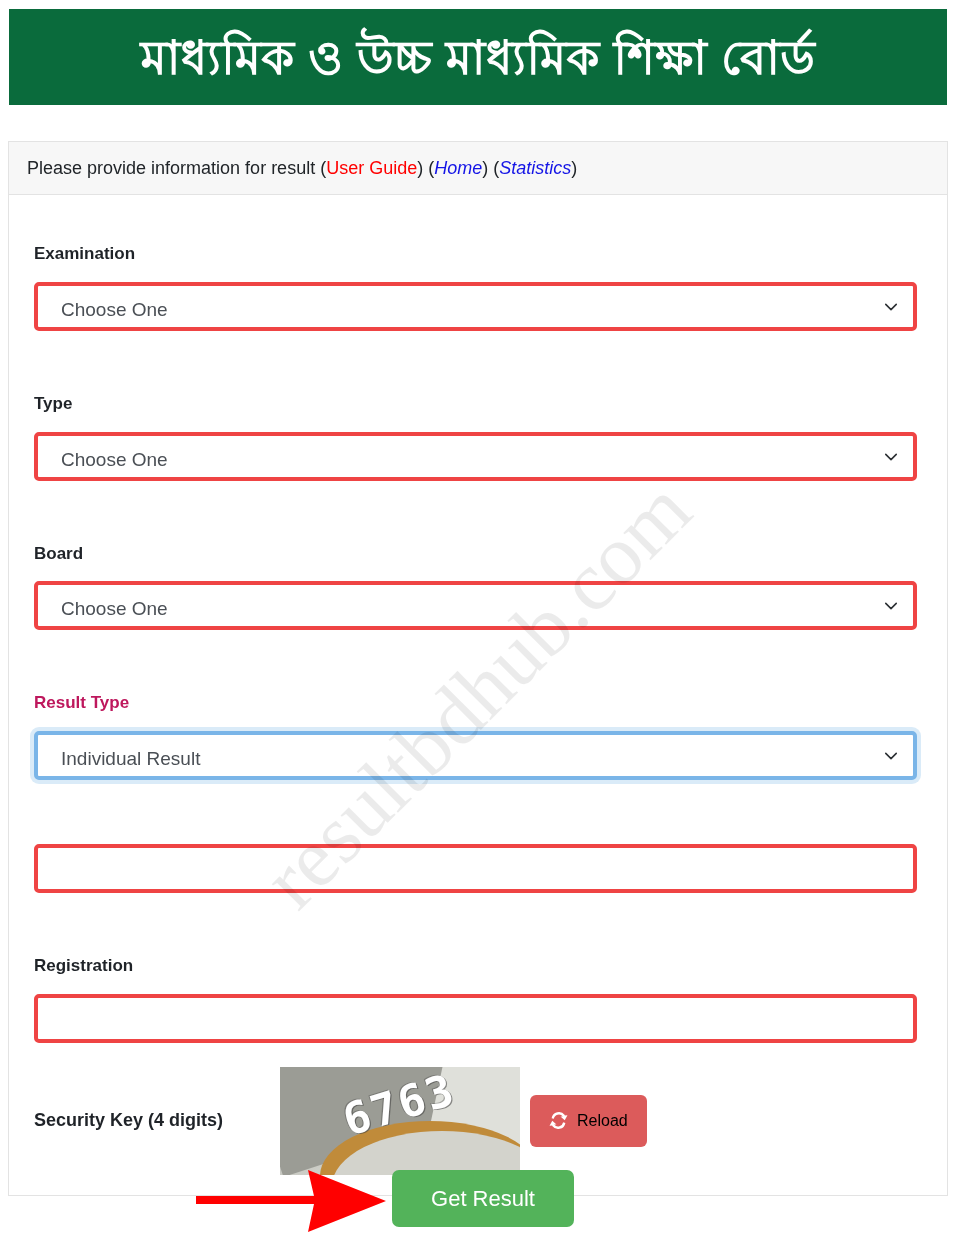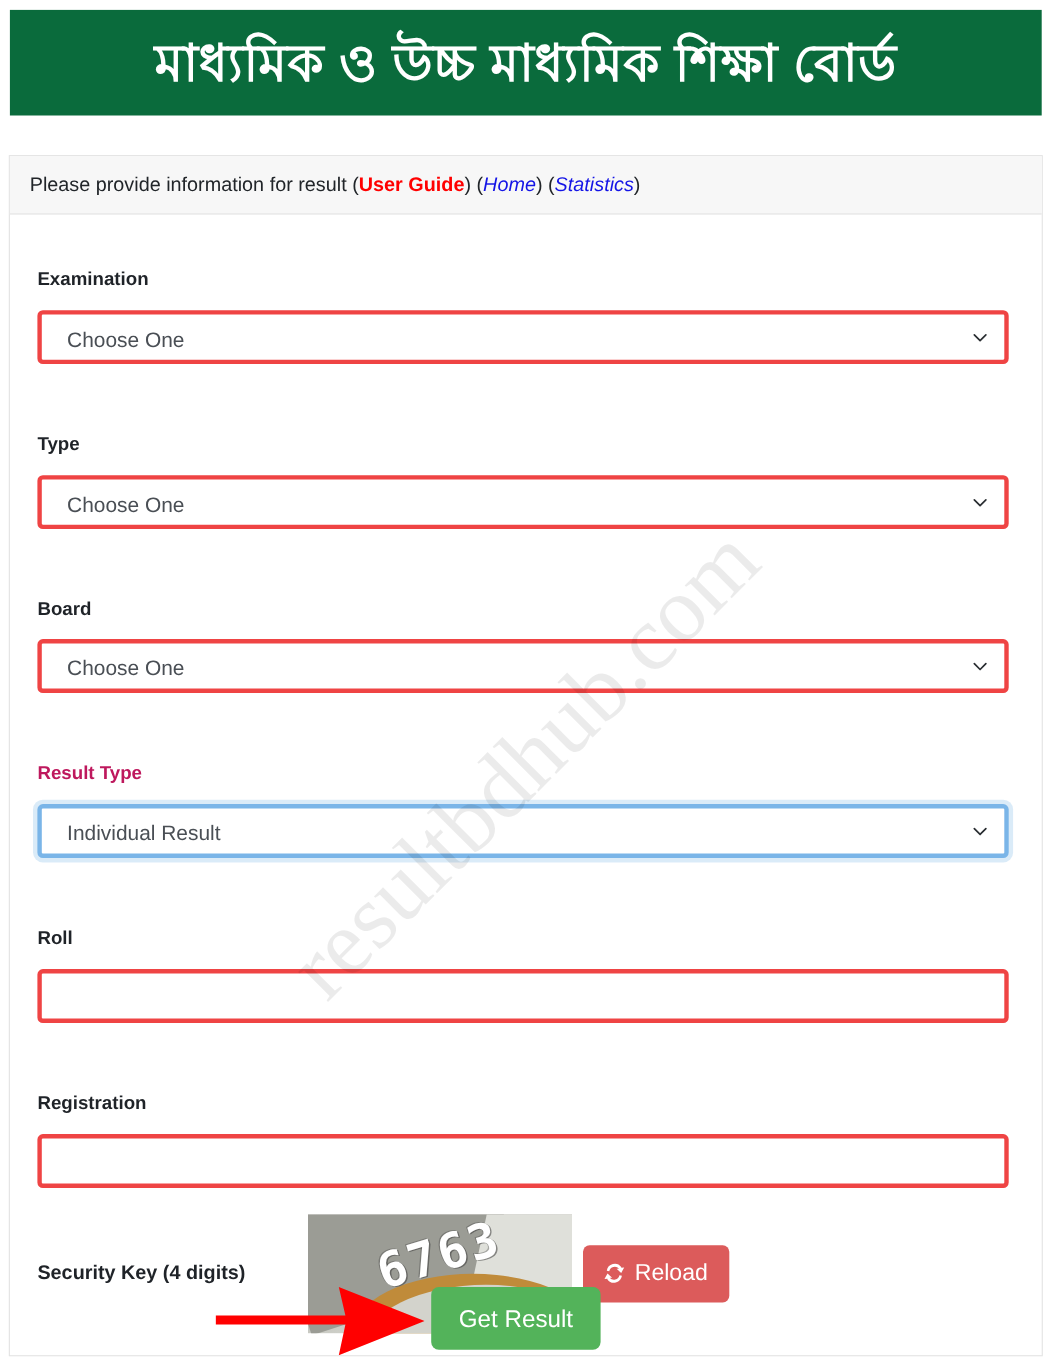--- a/index.html
+++ b/index.html
@@ -74,21 +74,21 @@
     z-index: 3;
   }
   #card-header {
     background: #f7f7f7;
     border-bottom: 1px solid #e3e3e3;
     padding: 15px 18px 14px 18px;
     font-size: 18px;
     color: #212529;
     line-height: 1.3;
   }
-  .link-red { color: #ff0000; font-weight: bold; }
+  .link-red { color: #ff0000; }
   .link-blue { color: #1414e6; font-style: italic; }
 
   #card-body {
     padding: 18px 17px 20px 17px;
   }
 
   .field-group { margin-bottom: 10px; margin-top: 32px; }
 
   .field-label {
     display: block;
@@ -212,23 +212,23 @@
     white-space: nowrap;
   }
   #reload-button {
     margin-left: 10px;
     flex: none;
     height: 52px;
     padding: 0 19px;
     background: #dc5b5b;
     border: none;
     border-radius: 6px;
-    color: #ffffff;
-    font-family: "Liberation Sans", sans-serif;
-    font-size: 21px;
+    color: #000000;
+    font-family: "Liberation Sans", sans-serif;
+    font-size: 16px;
     display: inline-flex;
     align-items: center;
     gap: 9px;
     cursor: pointer;
   }
   #reload-icon { width: 19px; height: 19px; display: block; }
 
   
   #action-area {
     position: absolute;
@@ -242,21 +242,21 @@
     position: absolute;
     left: 196px;
     top: 8px;
     width: 190px;
     height: 62px;
   }
   #get-result-button {
     position: absolute;
     left: 392px;
     top: 8px;
-    width: 154px;
+    width: 182px;
     height: 57px;
     background: #53b35a;
     border: none;
     border-radius: 7px;
     color: #ffffff;
     font-family: "Liberation Sans", sans-serif;
     font-size: 22px;
     cursor: pointer;
     line-height: 57px;
     padding: 0;
@@ -340,21 +340,20 @@
           <svg viewBox="0 0 16 16" width="14" height="14">
               <path d="M2 5 L8 11 L14 5" fill="none" stroke="currentColor" stroke-width="1.8" stroke-linecap="round" stroke-linejoin="round"></path>
             </svg>
         </span>
       </div>
     </div>
 
     <div class="spacer-sm"></div>
 
     <div class="field-group">
-      <label class="field-label">Roll</label>
       <div class="control-wrap">
         <input type="text" class="form-control" value="" style="">
       </div>
     </div>
 
     <div class="spacer-sm"></div>
 
     <div class="field-group">
       <label class="field-label">Registration</label>
       <div class="control-wrap">

